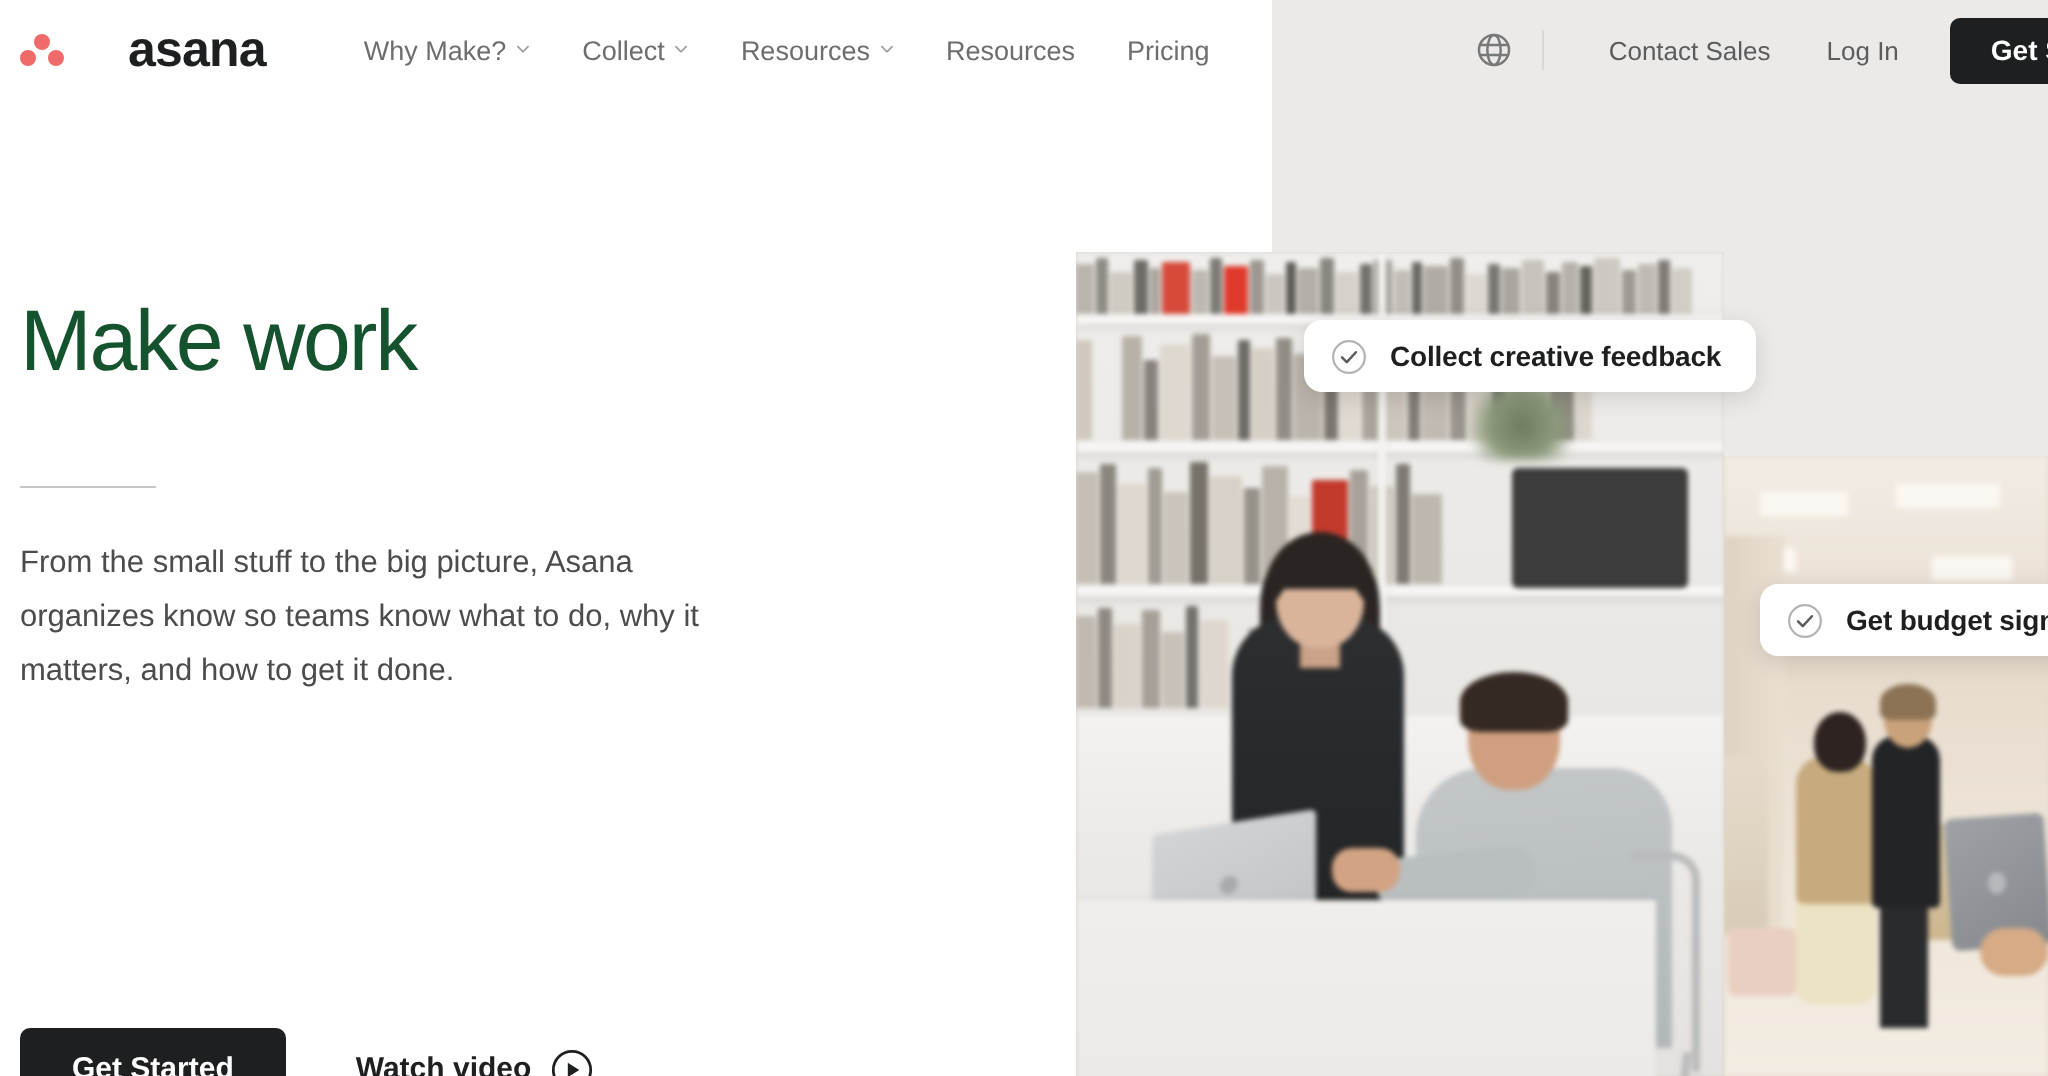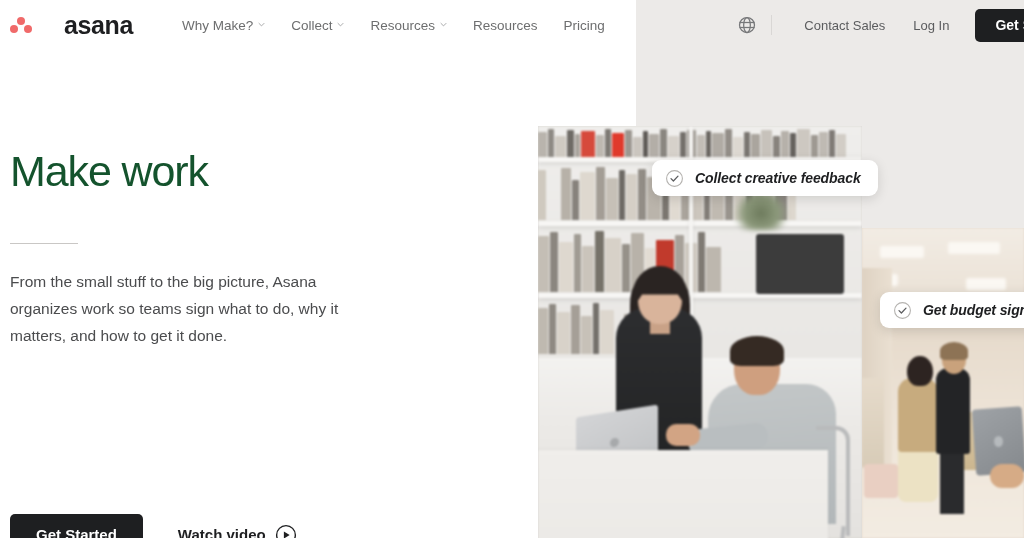--- a/index.html
+++ b/index.html
@@ -312,21 +312,21 @@
   
   .badge {
     position:absolute; display:flex; align-items:center;
     background:#ffffff; border-radius:9px;
     box-shadow:0 3px 12px rgba(0,0,0,.13);
     height:36px; padding:0 17px 0 13px; z-index:30;
     white-space:nowrap;
   }
   .badge-label {
     font-size:14px; font-weight:700; color:#1e1f21;
-    margin-left:11px; letter-spacing:-0.1px;font-style:italic;
+    margin-left:11px; letter-spacing:-0.1px;
   }
   .check-icon { width:19px; height:19px; flex:0 0 19px; }
   #badge-feedback { left:652px; top:160px; }
   #badge-budget   { left:880px; top:292px; }
 </style>
 </head>
 <body>
 
 <div id="bg-left"></div>
 <div id="bg-right"></div>
@@ -396,21 +396,21 @@
     <span id="get-started-top">Get S</span>
   </div>
 
 </div>
 
 <div id="hero-copy">
   <h1 id="headline">
     <span>Make work</span><br>
   </h1>
   <div id="hero-rule"></div>
-  <p id="hero-sub">From the small stuff to the big picture, Asana organizes work so teams sign what to do, why it matters, and how to get it done.</p>
+  <p id="hero-sub">From the small stuff to the big picture, Asana organizes know so teams know what to do, why it matters, and how to get it done.</p>
 </div>
 
 <div id="cta-row">
   <div id="get-started-hero">Get Started</div>
   <div id="watch-video">
     <span id="watch-video-label">Watch video</span>
     <span id="play-icon">
       <svg viewBox="0 0 24 24" width="22" height="22">
         <circle cx="12" cy="12" r="10.2" fill="none" stroke="#1e1f21" stroke-width="1.5"></circle>
         <path d="M9.7 8.1 L16 12 L9.7 15.9 Z" fill="#1e1f21"></path>

